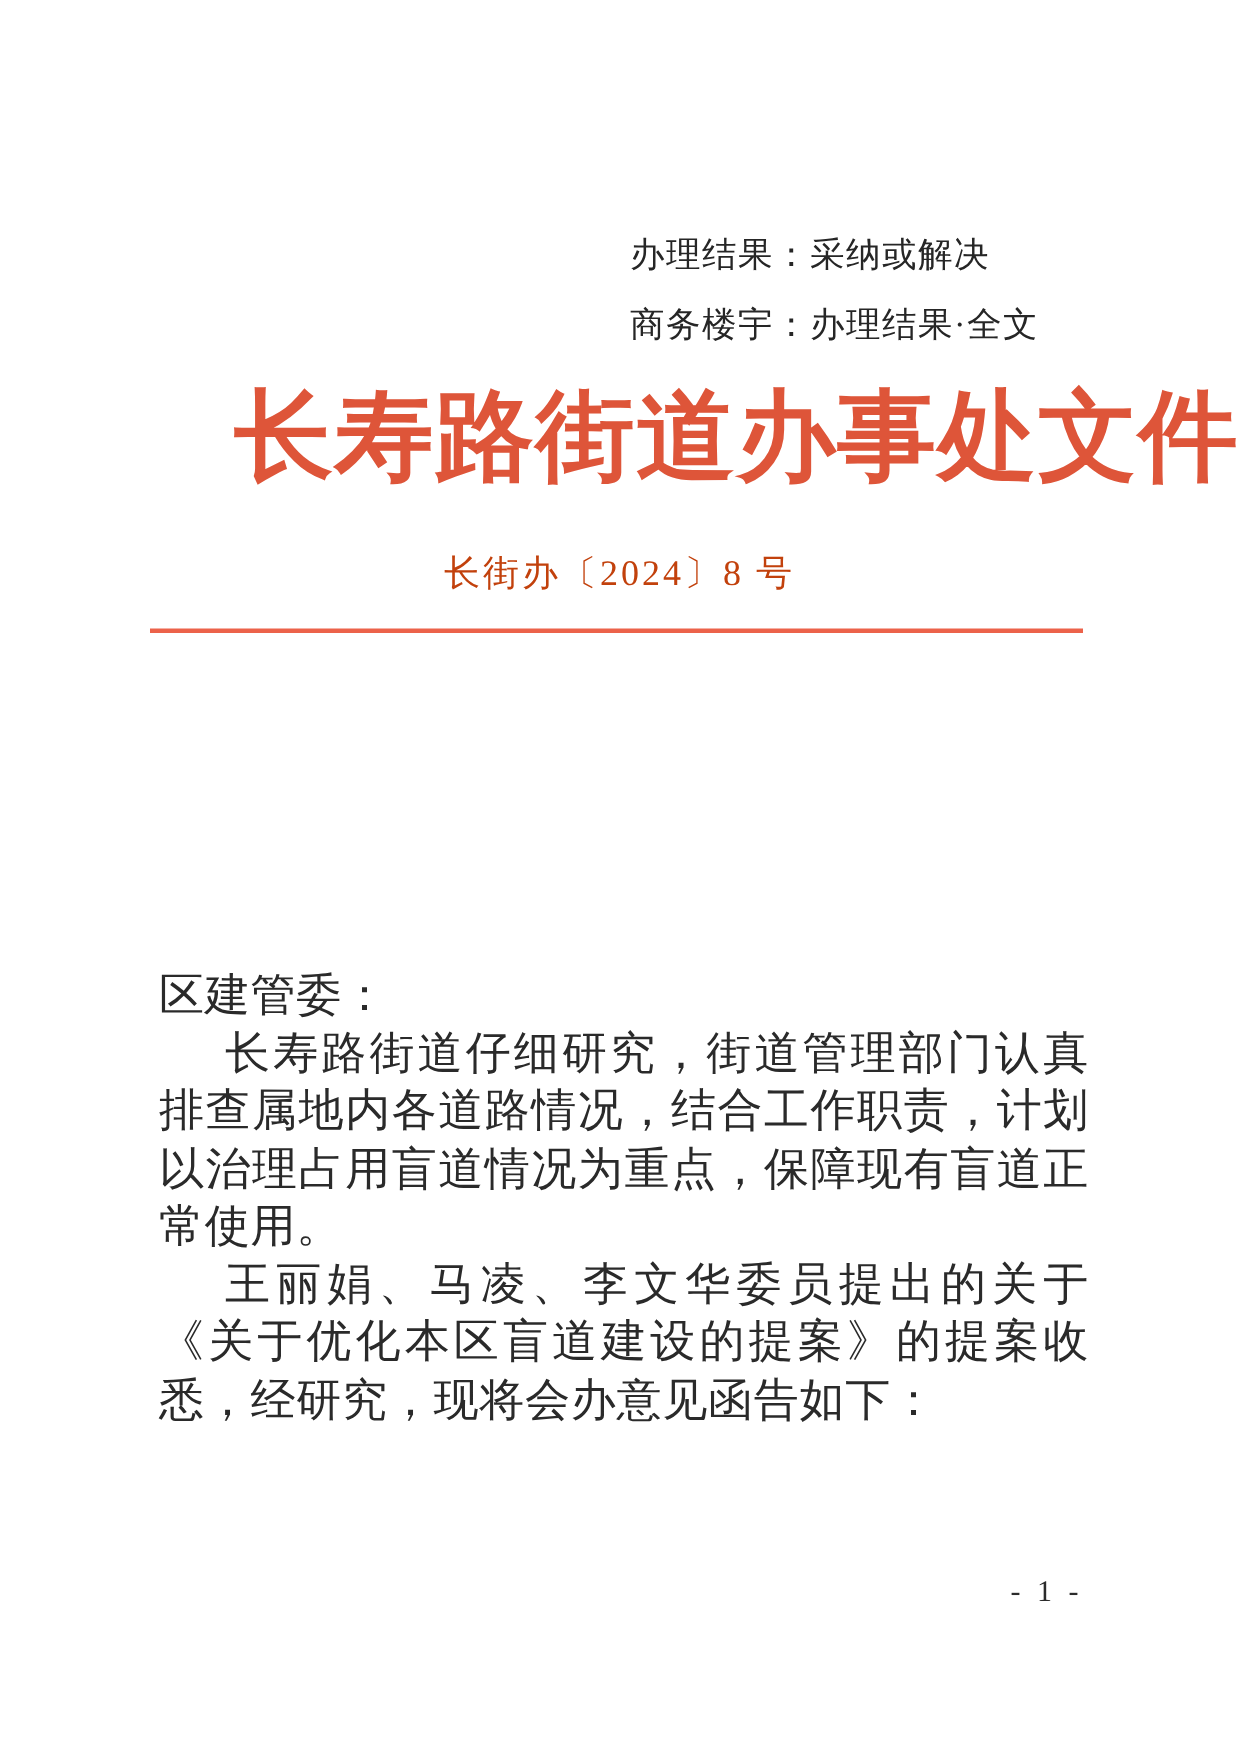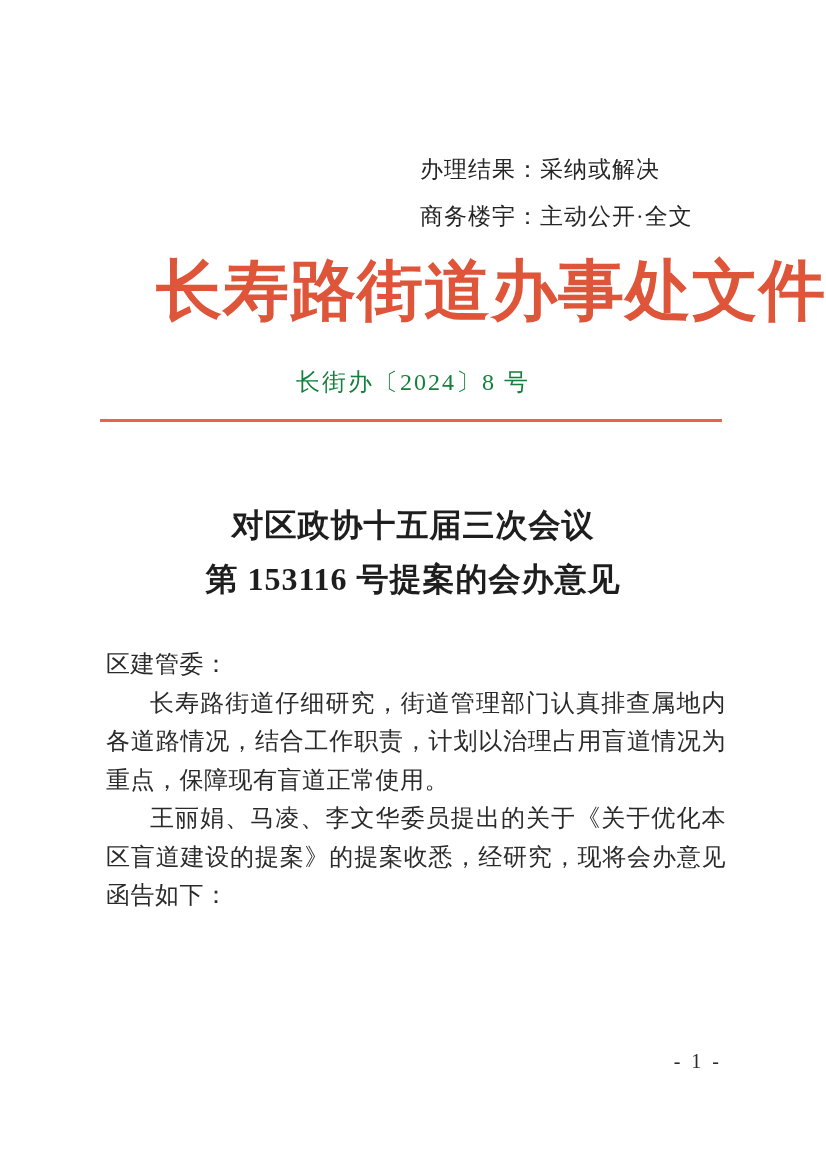--- a/index.html
+++ b/index.html
@@ -34,21 +34,21 @@
     letter-spacing: 1px;
     white-space: nowrap;
   }
   .doc-number {
     position: absolute;
     top: 366px;
     left: 0;
     width: 100%;
     text-align: center;
     font-size: 24px;
-    color: #15803d;
+    color: #c2410c;
     letter-spacing: 2px;
   }
   .red-divider {
     position: absolute;
     top: 419px;
     left: 100px;
     width: 622px;
     height: 3px;
     background: #ec624a;
   }
@@ -62,21 +62,21 @@
     line-height: 54px;
     font-weight: bold;
     color: #1e1e1e;
     letter-spacing: 1px;
   }
   .body-text {
     position: absolute;
     top: 645px;
     left: 106px;
     width: 620px;
-    font-size: 24px;
+    font-size: 30px;
     line-height: 38.5px;
     text-align: justify;
     color: #2a2a2a;
     letter-spacing: 0.5px;
   }
   .body-text p { margin: 0; }
   .body-text p.indent { text-indent: 44px; }
   .bold-lead { font-weight: bold; }
   .page-number {
     position: absolute;
@@ -92,34 +92,30 @@
 </head>
 <body>
 
 <div class="page">
 
   <div class="meta">
     <div class="meta-row">
       <span>办理结果：</span><span>采纳或解决</span>
     </div>
     <div class="meta-row">
-      <span>商务楼宇：</span><span>主动公开·全文</span>
+      <span>商务楼宇：</span><span>办理结果·全文</span>
     </div>
   </div>
 
   <div class="masthead-title">长寿路街道办事处文件</div>
 
   <div class="doc-number">长街办〔2024〕8 号</div>
 
   <div class="red-divider"></div>
 
-  <div class="doc-title">
-    <div>对区政协十五届三次会议</div>
-    <div>第 153116 号提案的会办意见</div>
-  </div>
 
   <div class="body-text">
     <p>区建管委：</p>
     <p class="indent">长寿路街道仔细研究，街道管理部门认真排查属地内各道路情况，结合工作职责，计划以治理占用盲道情况为重点，保障现有盲道正常使用。</p>
     <p class="indent">王丽娟、马凌、李文华委员提出的关于《关于优化本区盲道建设的提案》的提案收悉，经研究，现将会办意见函告如下：</p>
   </div>
 
   <div class="page-number">- 1 -</div>
 
 </div>

